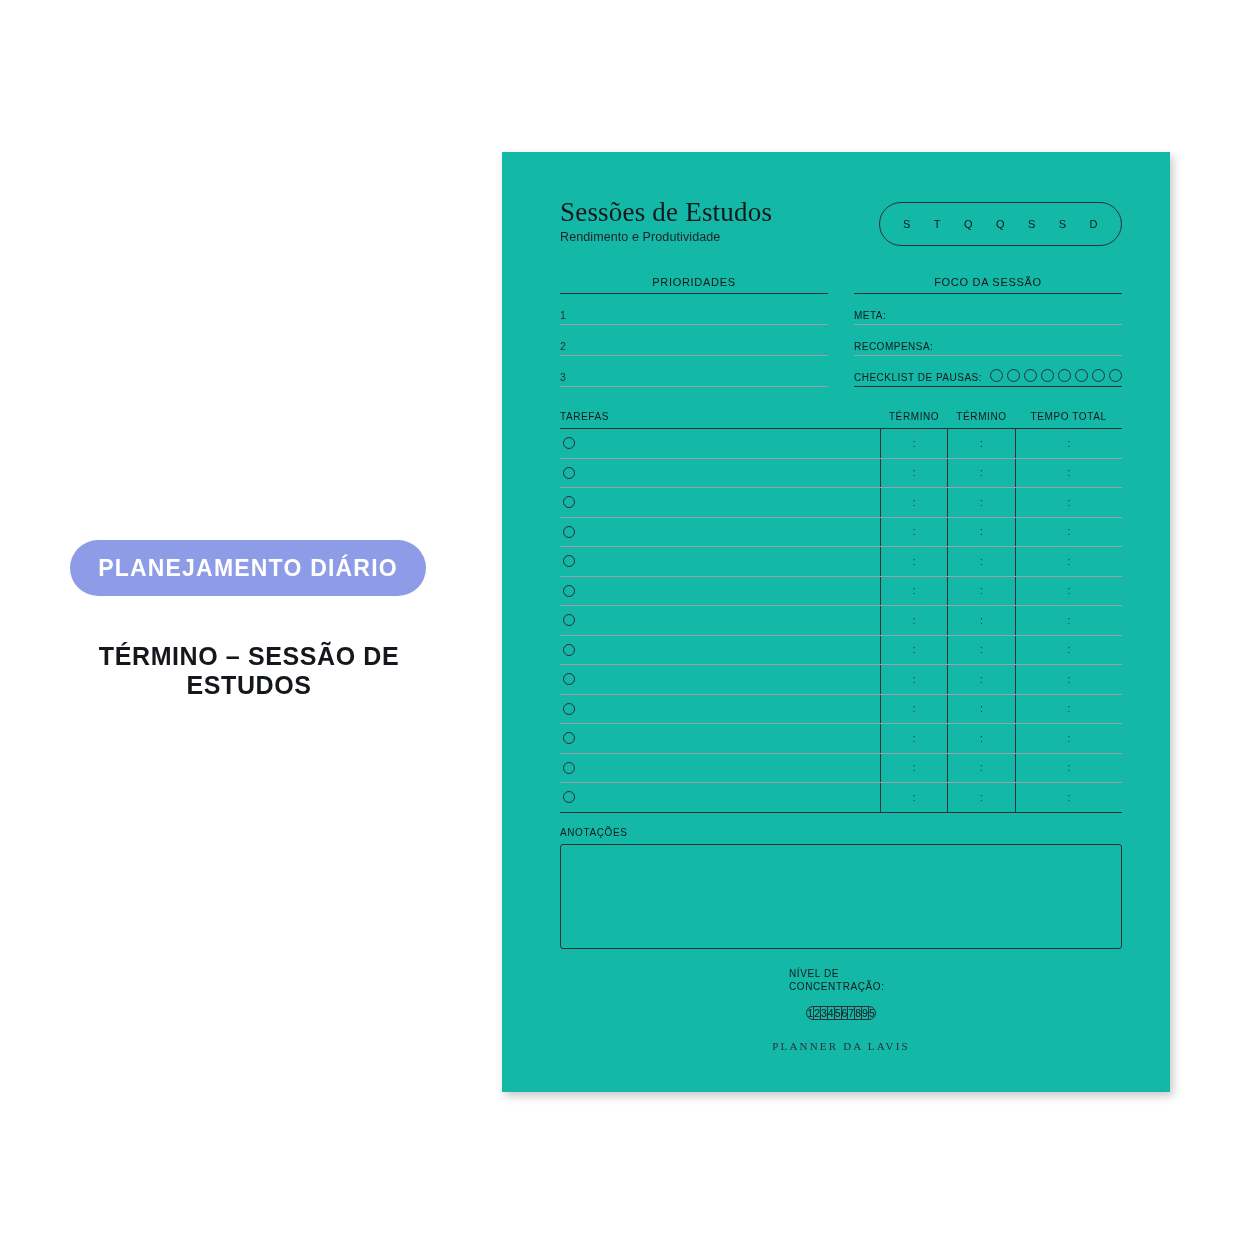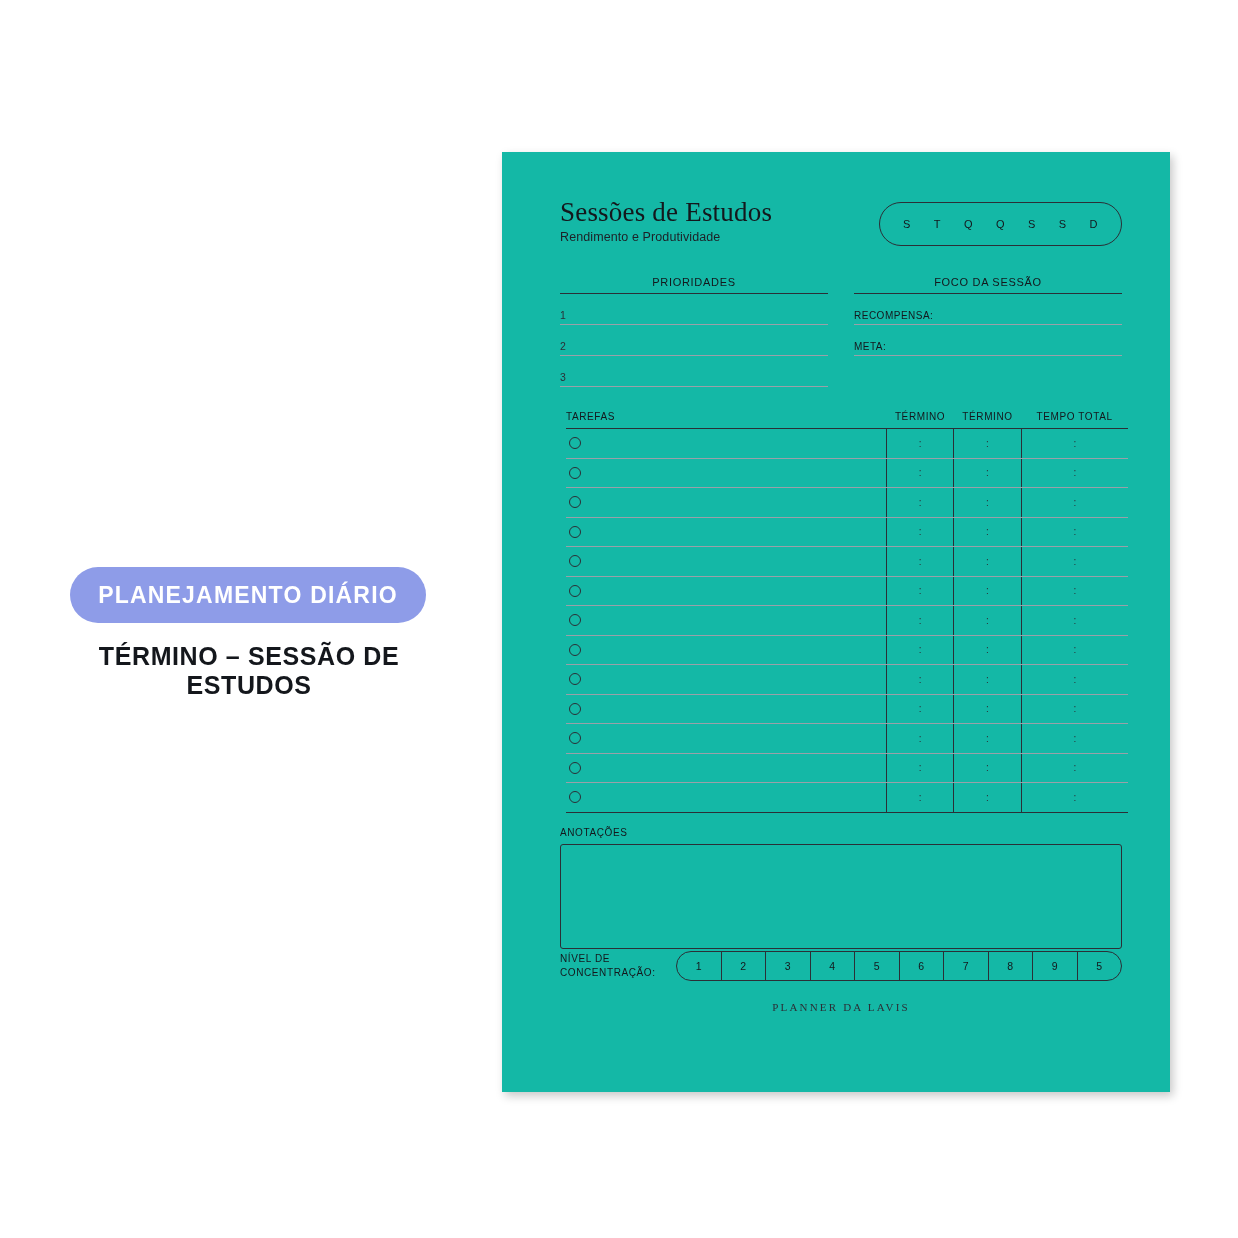--- a/index.html
+++ b/index.html
@@ -17,21 +17,21 @@
     width: 1238px;
     height: 1238px;
     overflow: hidden;
     background: #ffffff;
   }
 
   
   .promo-pill {
     position: absolute;
     left: 70px;
-    top: 567px;
+    top: 540px;
     width: 356px;
     height: 56px;
     border-radius: 28px;
     background: #8e9ce8;
     display: flex;
     align-items: center;
     justify-content: center;
   }
   .promo-pill span {
     font-size: 23px;
@@ -151,21 +151,20 @@
     border: 1px solid #2b2f36;
     border-radius: 50%;
   }
 
   
   .tasks {
     margin-top: 24px;
     border-collapse: collapse;
     width: 100%;
     table-layout: fixed;
-    margin-left: 6px;
   }
   .tasks th {
     font-size: 10px;
     font-weight: normal;
     letter-spacing: 0.6px;
     color: #14171c;
     text-align: left;
     padding: 0 0 6px 0;
     border-bottom: 1.4px solid #2b2f36;
   }
@@ -201,24 +200,25 @@
   }
   .notes-box {
     margin-top: 6px;
     height: 105px;
     border: 1px solid #2b2f36;
     border-radius: 3px;
   }
 
   
   .conc-row {
-    margin-top: 2px;
+    margin-top: 18px;
     display: flex;
     align-items: center;
     gap: 12px;
+    flex-direction: column;
   }
   .conc-label {
     font-size: 10px;
     letter-spacing: 0.6px;
     color: #14171c;
     line-height: 1.35;
     width: 104px;
   }
   .conc-scale {
     flex: 1;
@@ -288,24 +288,37 @@
             <span>2</span>
           </div>
           <div class="prio-line">
             <span>3</span>
           </div>
         </div>
 
         <div class="col">
           <div class="col-head">FOCO DA SESSÃO</div>
           <div class="foco-line">
+            <span>META:</span>
+          </div>
+          <div class="foco-line">
             <span>RECOMPENSA:</span>
           </div>
-          <div class="foco-line">
-            <span>META:</span>
+          <div class="foco-line last">
+            <span>CHECKLIST DE PAUSAS:</span>
+            <span class="pause-circles">
+              <i></i>
+              <i></i>
+              <i></i>
+              <i></i>
+              <i></i>
+              <i></i>
+              <i></i>
+              <i></i>
+            </span>
           </div>
         </div>
 
       </div>
 
       <table class="tasks">
         <colgroup>
           <col style="width:57%">
           <col style="width:12%">
           <col style="width:12%">

